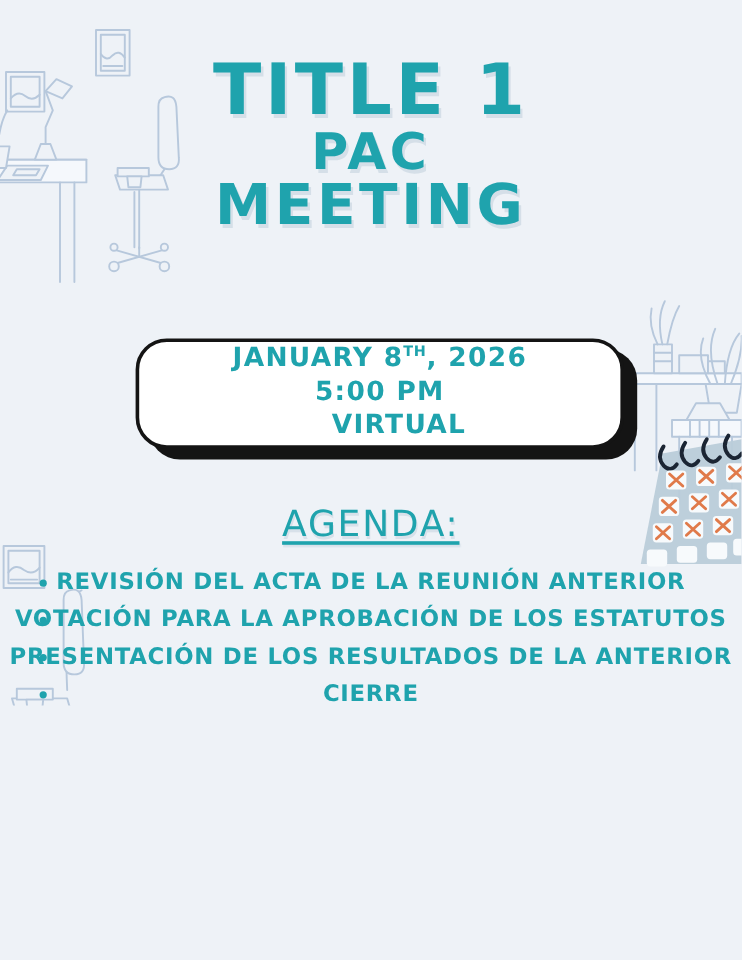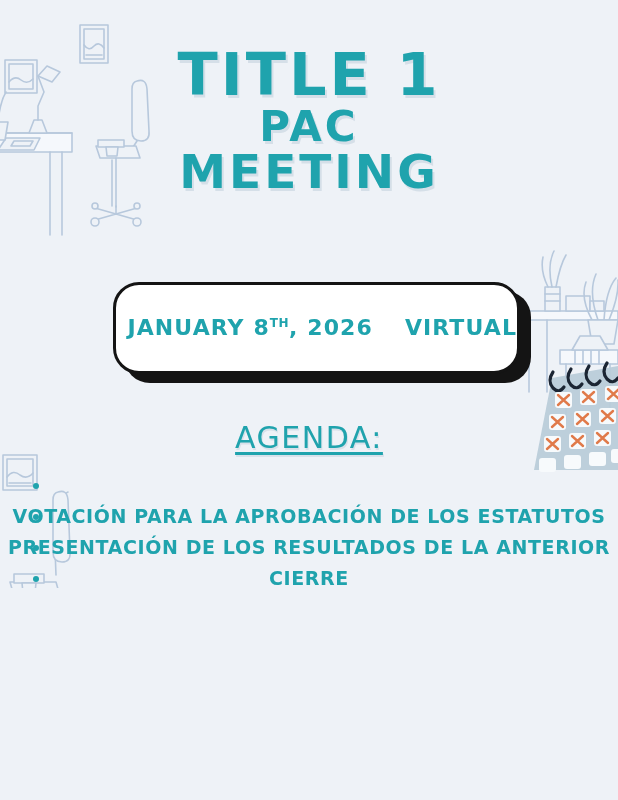--- a/index.html
+++ b/index.html
@@ -67,23 +67,23 @@
     position: absolute;
     left: 113px;
     top: 282px;
     width: 407px;
     height: 92px;
     background: #ffffff;
     border: 3px solid #141414;
     border-radius: 26px;
     box-shadow: 11px 9px 0 0 #141414;
     display: flex;
-    flex-direction: row;
+    flex-direction: column;
     align-items: center;
-    justify-content: flex-end;
+    justify-content: flex-start;
     box-sizing: border-box;
   }
   .info-line {
     color: #1fa3ad;
     font-weight: bold;
     font-size: 22px;
     letter-spacing: 1.1px;
     line-height: 1.28;
     white-space: nowrap;
   }
@@ -362,28 +362,30 @@
     <div class="title-block">
       <span class="title-line l1">TITLE 1</span>
       <span class="title-line l2">PAC</span>
       <span class="title-line l3">MEETING</span>
     </div>
 
     <div class="info-card">
       <div class="info-line">
         <span>JANUARY 8</span><sup>TH</sup><span>, 2026</span>
       </div>
+      <div class="info-line">5:00 PM</div>
       <div class="info-line underlined">VIRTUAL</div>
     </div>
 
     <div class="agenda-heading">AGENDA:</div>
 
     <ul class="agenda-list">
       <li class="agenda-item">
         <span class="agenda-bullet"></span>
+        <span class="txt">REVISIÓN DEL ACTA DE LA REUNIÓN ANTERIOR</span>
       </li>
       <li class="agenda-item">
         <span class="agenda-bullet"></span>
         <span class="txt">VOTACIÓN PARA LA APROBACIÓN DE LOS ESTATUTOS</span>
       </li>
       <li class="agenda-item">
         <span class="agenda-bullet"></span>
         <span class="txt">PRESENTACIÓN DE LOS RESULTADOS DE LA ANTERIOR</span>
       </li>
       <li class="agenda-item">

